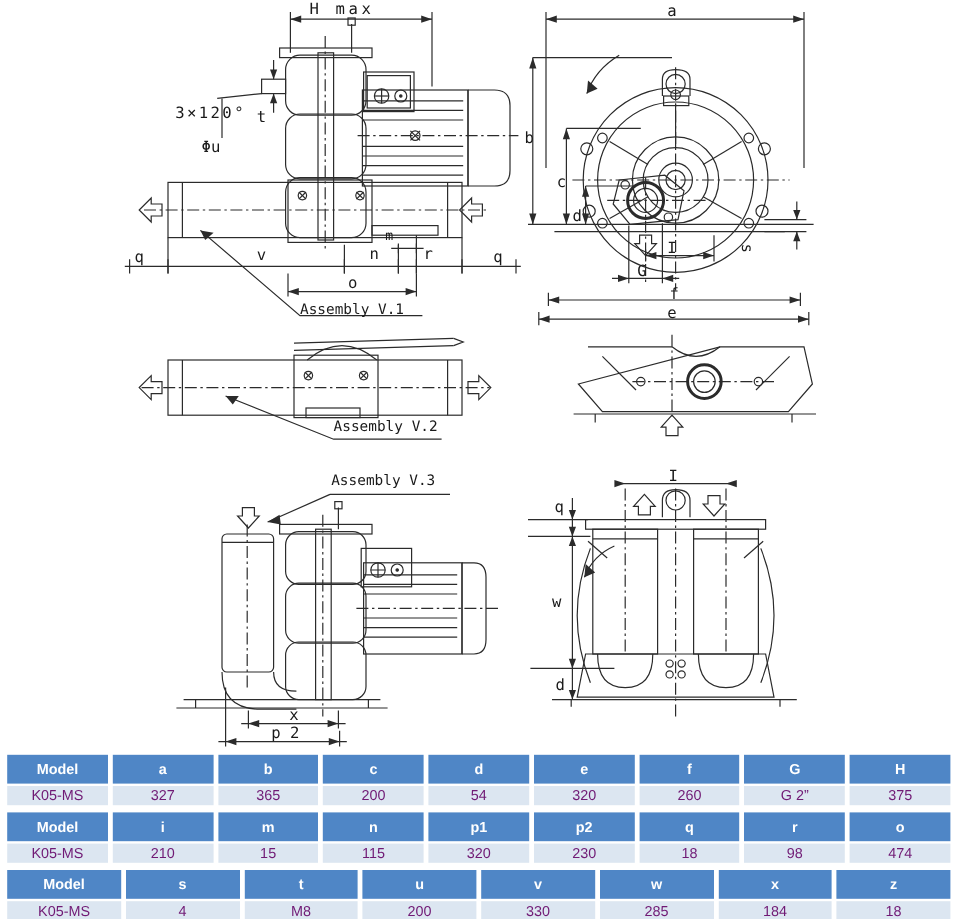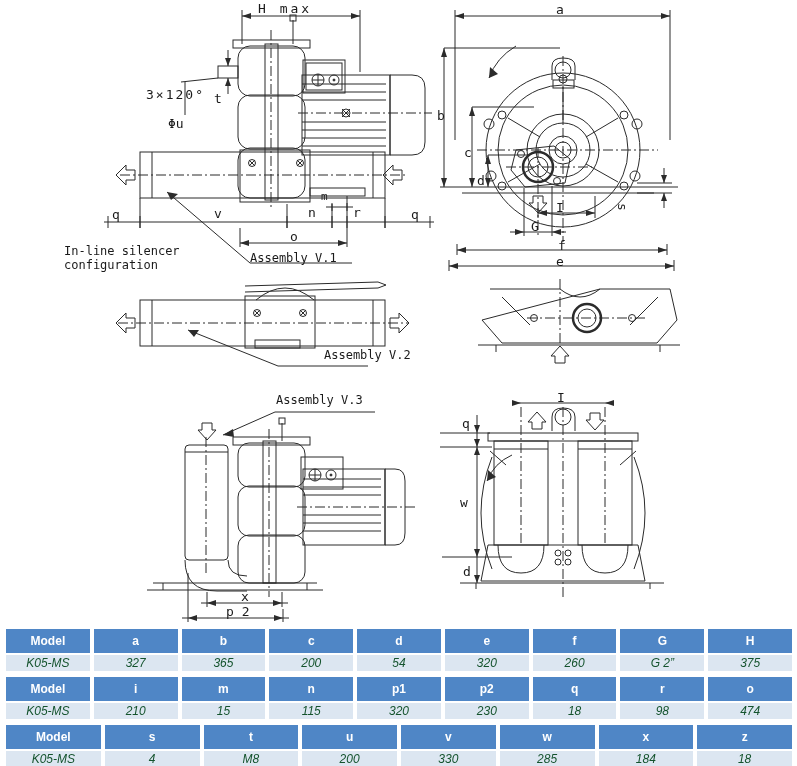--- a/index.html
+++ b/index.html
@@ -12,21 +12,21 @@
   .wide2{letter-spacing:2px;}
   .rot{transform:rotate(90deg);transform-origin:center;}
   svg{position:absolute;}
   
   .tbl{position:absolute;left:6px;top:629px;width:786px;}
   .grp{margin-bottom:6px;}
   .trow{display:flex;gap:4px;margin-bottom:2px;}
   .cell{flex:1;display:flex;align-items:center;justify-content:center;
         font-family:"Liberation Sans",sans-serif;font-size:12px;}
   .hdr .cell{background:#4f86c6;color:#ffffff;font-weight:700;height:24px;}
-  .dat .cell{background:#dce6f1;color:#14532d;height:16px;font-style:italic;}
+  .dat .cell{background:#dce6f1;color:#701a75;height:16px;}
 </style>
 </head>
 <body>
 
 <div id="page">
 
   <svg style="left:60px;top:0;" width="380" height="278" viewBox="0 0 380 278">
     <g fill="none" stroke="#2b2b2b" stroke-width="1">
 
       <line x1="182" y1="16" x2="300" y2="16"></line>
@@ -378,35 +378,33 @@
   <span class="lbl wide2" style="left:146px;top:87px;">3×120°</span>
   <span class="lbl" style="left:214px;top:91px;">t</span>
   <span class="lbl" style="left:168px;top:116px;">Φu</span>
   <span class="lbl" style="left:112px;top:207px;">q</span>
   <span class="lbl" style="left:214px;top:206px;">v</span>
   <span class="lbl" style="left:308px;top:205px;">n</span>
   <span class="lbl sm" style="left:321px;top:190px;">m</span>
   <span class="lbl" style="left:353px;top:205px;">r</span>
   <span class="lbl" style="left:411px;top:207px;">q</span>
   <span class="lbl" style="left:290px;top:229px;">o</span>
-  <span class="lbl cap" style="left:64px;top:244px;">In-line silencer
-configuration</span>
   <span class="lbl cap" style="left:250px;top:251px;">Assembly V.1</span>
 
   <span class="lbl" style="left:556px;top:2px;">a</span>
   <span class="lbl" style="left:437px;top:108px;">b</span>
   <span class="lbl" style="left:464px;top:145px;">c</span>
   <span class="lbl" style="left:477px;top:173px;">d</span>
   <span class="lbl" style="left:556px;top:200px;">I</span>
   <span class="lbl" style="left:531px;top:219px;">G</span>
   <span class="lbl" style="left:558px;top:238px;">f</span>
   <span class="lbl" style="left:556px;top:254px;">e</span>
   <span class="lbl rot" style="left:618px;top:199px;">s</span>
 
-  <span class="lbl cap" style="left:278px;top:348px;margin-left:46px;">Assembly V.2</span>
+  <span class="lbl cap" style="left:278px;top:348px;">Assembly V.2</span>
 
   <span class="lbl cap" style="left:276px;top:393px;">Assembly V.3</span>
   <span class="lbl" style="left:241px;top:589px;">x</span>
   <span class="lbl" style="left:226px;top:604px;">p 2</span>
 
   <span class="lbl" style="left:557px;top:390px;">I</span>
   <span class="lbl" style="left:462px;top:416px;">q</span>
   <span class="lbl" style="left:460px;top:495px;">w</span>
   <span class="lbl" style="left:463px;top:564px;">d</span>
 

